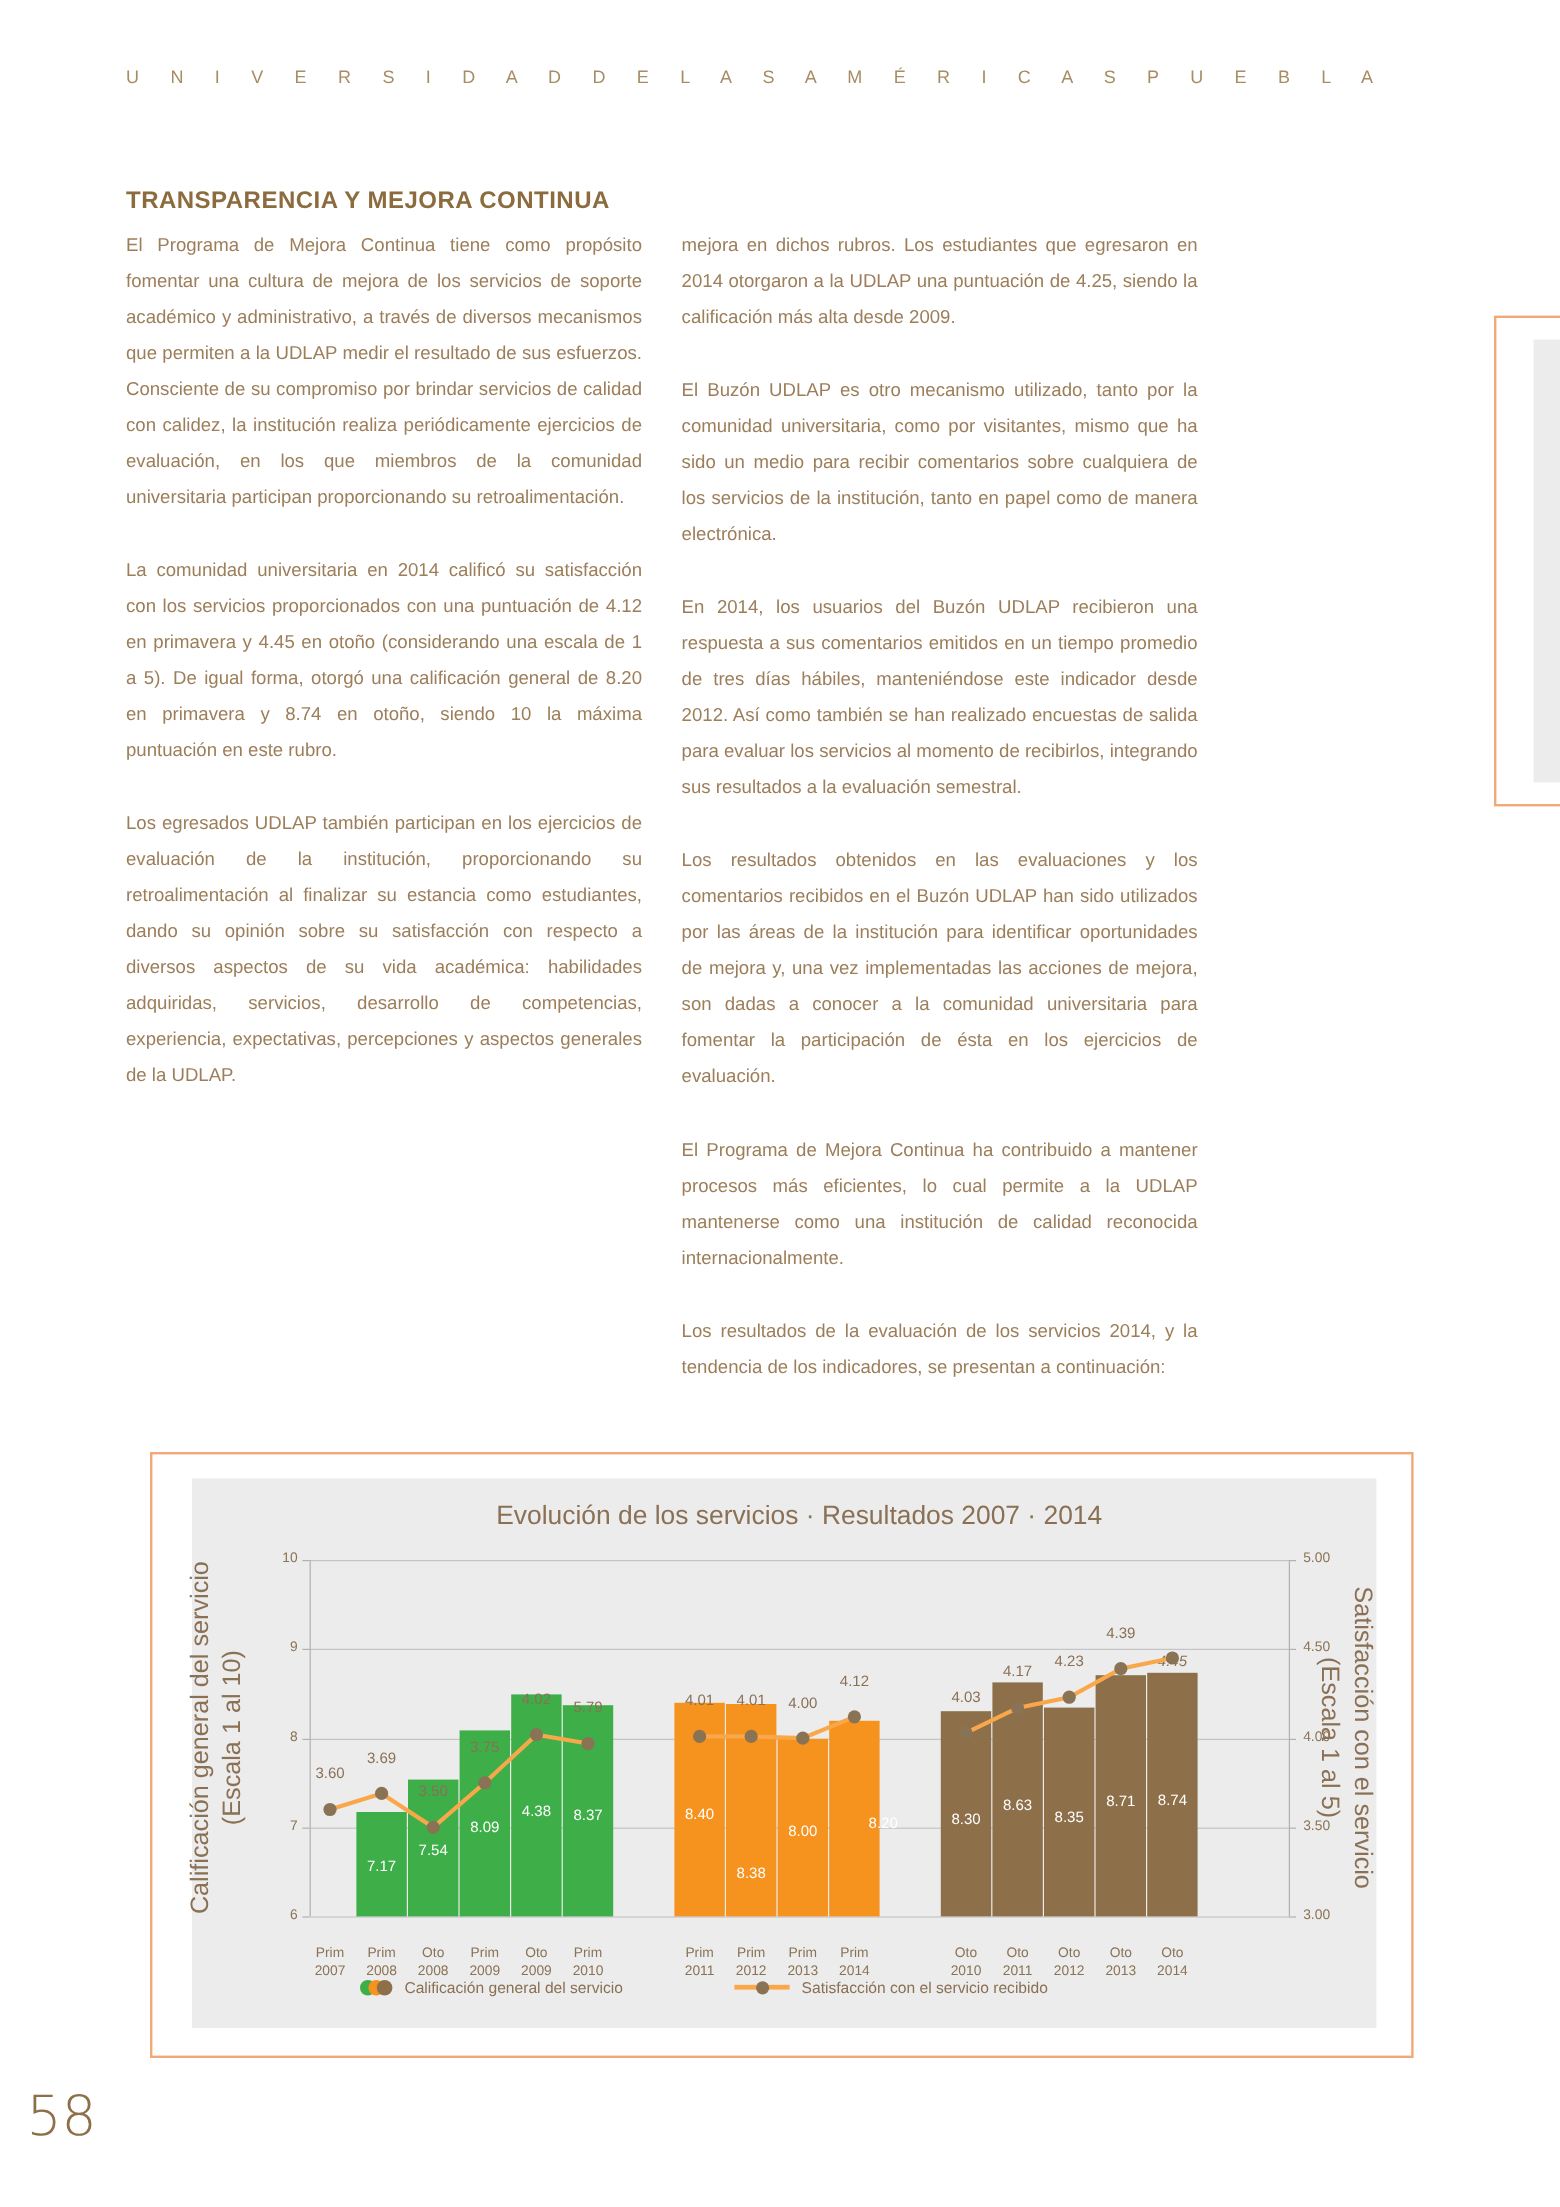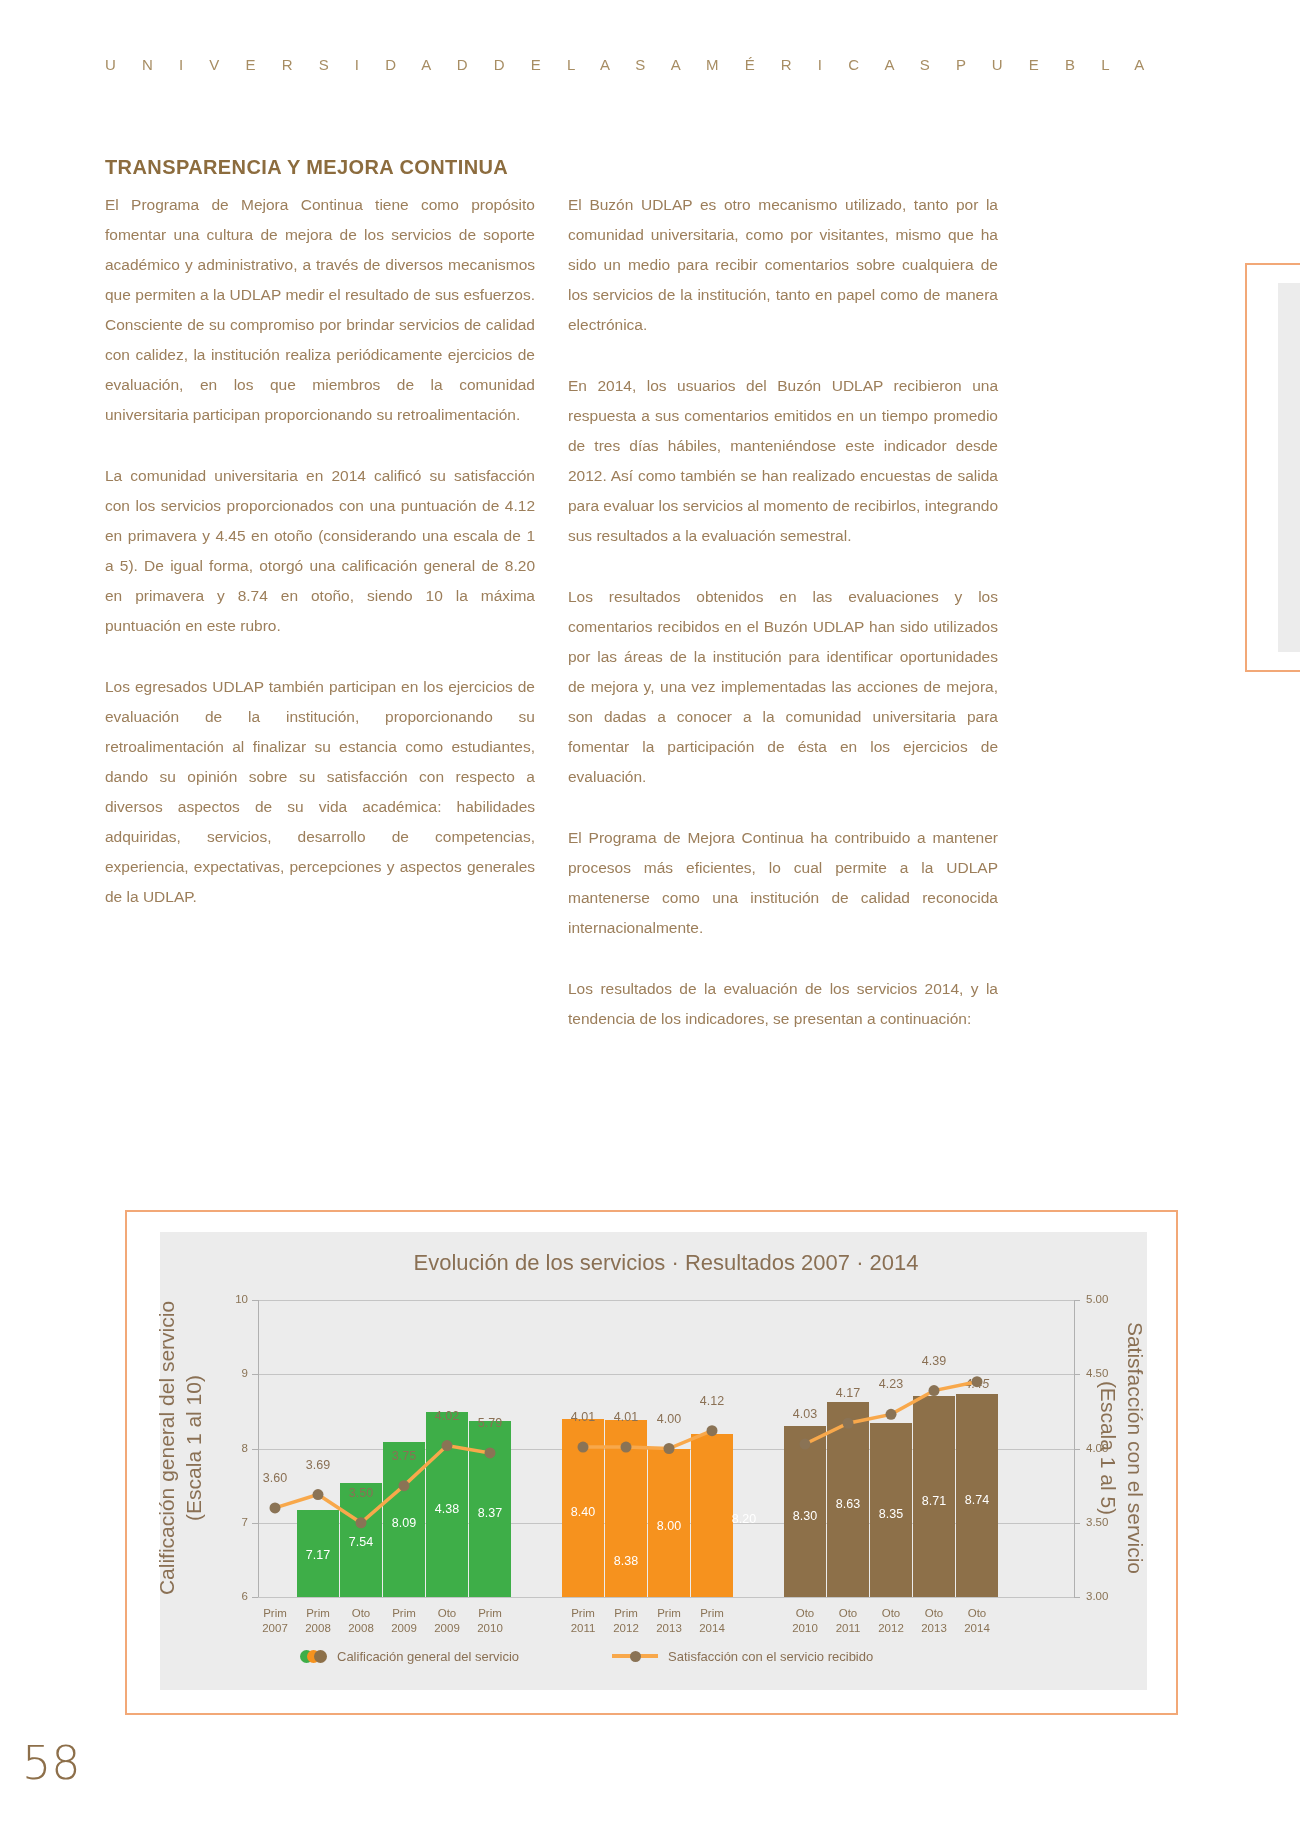--- a/index.html
+++ b/index.html
@@ -24,21 +24,21 @@
   .axis-title-left{left:-50px;top:1421px;transform:rotate(-90deg);}
   .axis-title-right{left:892px;top:1421px;transform:rotate(90deg);}
   #chart-layer{position:absolute;left:0;top:0;width:1300px;height:1839px;}
   .gridline{position:absolute;height:1px;background:#c4c4c4;}
   .axisline-v{position:absolute;width:1px;background:#b0b0b0;}
   .tick{position:absolute;height:1px;width:6px;background:#b0b0b0;}
   .ytick-label{position:absolute;font-size:11.5px;color:#8a7355;}
   .bar{position:absolute;}
   .bar-label{position:absolute;color:#fff;font-size:12.5px;text-align:center;}
   .pt-label{position:absolute;font-size:12.5px;color:#8a7054;text-align:center;}
-  .x-label{position:absolute;font-size:11.5px;color:#8a7355;text-align:center;line-height:15px;}
+  .x-label{position:absolute;font-size:11.5px;color:#8a7355;text-align:center;line-height:15px;margin-top:15px;}
   .legend-item{position:absolute;top:1647px;display:flex;align-items:center;gap:10px;
         font-size:13px;color:#8a7054;height:18px;}
   .legend-circles{display:inline-flex;align-items:center;}
   .legend-circles span{display:inline-block;width:13px;height:13px;border-radius:50%;}
   .legend-circles span + span{margin-left:-6px;}
   .legend-line{position:relative;display:inline-block;width:46px;height:4px;background:#f8a84b;}
   .legend-line i{position:absolute;left:50%;top:50%;width:11px;height:11px;margin:-5.5px 0 0 -5.5px;
         border-radius:50%;background:#8a7355;}
   .edge-box{position:absolute;left:1245px;top:263px;width:80px;height:405px;
         border:2px solid #f2a877;background:#fff;}
@@ -51,20 +51,21 @@
 
 <div class="page">
   <div class="doc-header">U N I V E R S I D A D   D E   L A S   A M É R I C A S   P U E B L A</div>
   <h1 class="section-title">TRANSPARENCIA Y MEJORA CONTINUA</h1>
   <div class="col col-left">
       <p>El Programa de Mejora Continua tiene como propósito fomentar una cultura de mejora de los servicios de soporte académico y administrativo, a través de diversos mecanismos que permiten a la UDLAP medir el resultado de sus esfuerzos. Consciente de su compromiso por brindar servicios de calidad con calidez, la institución realiza periódicamente ejercicios de evaluación, en los que miembros de la comunidad universitaria participan proporcionando su retroalimentación.</p>
       <p>La comunidad universitaria en 2014 calificó su satisfacción con los servicios proporcionados con una puntuación de 4.12 en primavera y 4.45 en otoño (considerando una escala de 1 a 5). De igual forma, otorgó una calificación general de 8.20 en primavera y 8.74 en otoño, siendo 10 la máxima puntuación en este rubro.</p>
       <p>Los egresados UDLAP también participan en los ejercicios de evaluación de la institución, proporcionando su retroalimentación al finalizar su estancia como estudiantes, dando su opinión sobre su satisfacción con respecto a diversos aspectos de su vida académica: habilidades adquiridas, servicios, desarrollo de competencias, experiencia, expectativas, percepciones y aspectos generales de la UDLAP.</p>
     </div>
   <div class="col col-right">
+      <p>mejora en dichos rubros. Los estudiantes que egresaron en 2014 otorgaron a la UDLAP una puntuación de 4.25, siendo la calificación más alta desde 2009.</p>
       <p>El Buzón UDLAP es otro mecanismo utilizado, tanto por la comunidad universitaria, como por visitantes, mismo que ha sido un medio para recibir comentarios sobre cualquiera de los servicios de la institución, tanto en papel como de manera electrónica.</p>
       <p>En 2014, los usuarios del Buzón UDLAP recibieron una respuesta a sus comentarios emitidos en un tiempo promedio de tres días hábiles, manteniéndose este indicador desde 2012. Así como también se han realizado encuestas de salida para evaluar los servicios al momento de recibirlos, integrando sus resultados a la evaluación semestral.</p>
       <p>Los resultados obtenidos en las evaluaciones y los comentarios recibidos en el Buzón UDLAP han sido utilizados por las áreas de la institución para identificar oportunidades de mejora y, una vez implementadas las acciones de mejora, son dadas a conocer a la comunidad universitaria para fomentar la participación de ésta en los ejercicios de evaluación.</p>
       <p>El Programa de Mejora Continua ha contribuido a mantener procesos más eficientes, lo cual permite a la UDLAP mantenerse como una institución de calidad reconocida internacionalmente.</p>
       <p>Los resultados de la evaluación de los servicios 2014, y la tendencia de los indicadores, se presentan a continuación:</p>
     </div>
 
   <div class="chart-box"></div>
   <div class="chart-panel"></div>
   <div class="chart-title">Evolución de los servicios · Resultados 2007 · 2014</div>
@@ -126,21 +127,21 @@
       <div class="x-label" style="left: 559px; top: 1606px; width: 48px;">Prim<br>2011</div>
       <div class="bar" style="left: 605px; top: 1420.28px; width: 42px; height: 176.715px; background: rgb(246, 146, 30);"></div>
       <div class="bar-label" style="left: 604px; top: 1505.94px; width: 44px; margin-top: 48px;">8.38</div>
       <div class="pt-label" style="left: 602px; top: 1410.02px; width: 48px;">4.01</div>
       <div class="x-label" style="left: 602px; top: 1606px; width: 48px;">Prim<br>2012</div>
       <div class="bar" style="left: 648px; top: 1448.5px; width: 42px; height: 148.5px; background: rgb(246, 146, 30);"></div>
       <div class="bar-label" style="left: 647px; top: 1519.2px; width: 44px;">8.00</div>
       <div class="pt-label" style="left: 645px; top: 1411.5px; width: 48px;">4.00</div>
       <div class="x-label" style="left: 645px; top: 1606px; width: 48px;">Prim<br>2013</div>
       <div class="bar" style="left: 691px; top: 1433.65px; width: 42px; height: 163.35px; background: rgb(246, 146, 30);"></div>
-      <div class="bar-label" style="left: 690px; top: 1512.23px; width: 44px; padding-left: 32px;">8.20</div>
+      <div class="bar-label" style="left: 714px; top: 1512.23px; width: 44px;">8.20</div>
       <div class="pt-label" style="left: 688px; top: 1393.68px; width: 48px;">4.12</div>
       <div class="x-label" style="left: 688px; top: 1606px; width: 48px;">Prim<br>2014</div>
       <div class="bar" style="left: 784px; top: 1426.22px; width: 42px; height: 170.775px; background: rgb(141, 112, 73);"></div>
       <div class="bar-label" style="left: 783px; top: 1508.74px; width: 44px;">8.30</div>
       <div class="pt-label" style="left: 781px; top: 1407.05px; width: 48px;">4.03</div>
       <div class="x-label" style="left: 781px; top: 1606px; width: 48px;">Oto<br>2010</div>
       <div class="bar" style="left: 827px; top: 1401.72px; width: 42px; height: 195.278px; background: rgb(141, 112, 73);"></div>
       <div class="bar-label" style="left: 826px; top: 1497.22px; width: 44px;">8.63</div>
       <div class="pt-label" style="left: 824px; top: 1386.26px; width: 48px;">4.17</div>
       <div class="x-label" style="left: 824px; top: 1606px; width: 48px;">Oto<br>2011</div>

